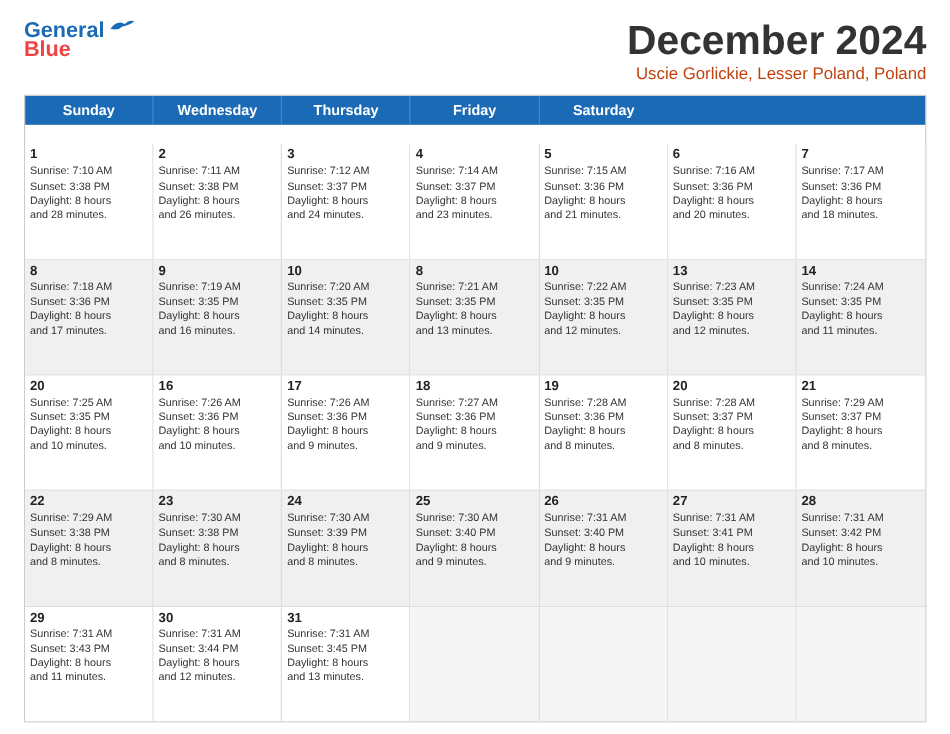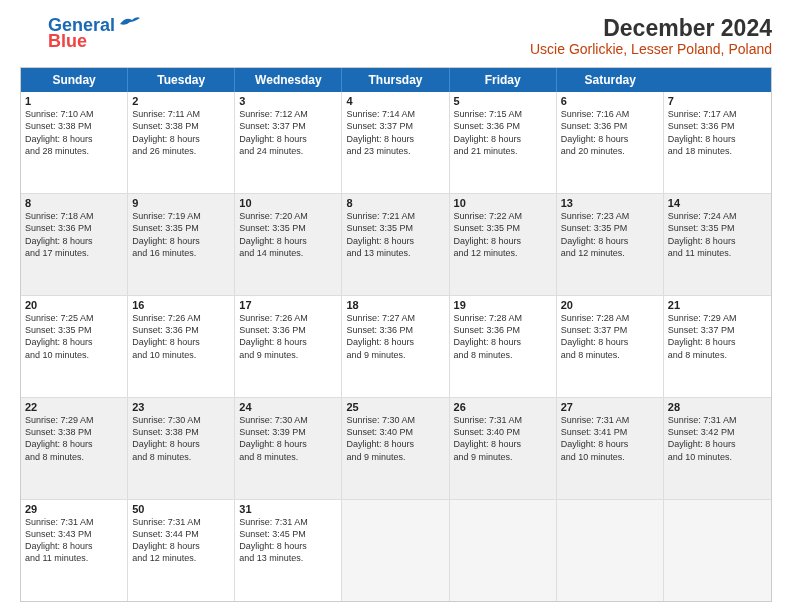--- a/index.html
+++ b/index.html
@@ -15,52 +15,52 @@
       height: 612px;
       padding: 16px 20px 10px 20px;
       display: flex;
       flex-direction: column;
     }
     .header {
       display: flex;
       justify-content: space-between;
       align-items: flex-start;
       margin-bottom: 10px;
-      margin-left: 28px;
     }
     .logo {
       display: flex;
       flex-direction: column;
       align-items: flex-start;
     }
     .logo-text {
       font-size: 18px;
       font-weight: bold;
       color: #333;
       line-height: 1;
     }
     .logo-text span { color: #1a6ab5; }
     .title-block {
       text-align: right;
     }
     .month-year {
-      font-size: 23px;
+      font-size: 34px;
       font-weight: bold;
       color: #333;
       line-height: 1.1;
     }
     .location {
       font-size: 14px;
       color: #c2410c;
     }
     .calendar {
       flex: 1;
       display: flex;
       flex-direction: column;
       border: 1px solid #ccc;
+      gap: 16px;
     }
     .cal-header {
       display: grid;
       grid-template-columns: repeat(7, 1fr);
       background: #1a6ab5;
     }
     .cal-header-cell {
       color: #fff;
       font-weight: bold;
       font-size: 12px;
@@ -123,21 +123,20 @@
     </div>
     <div class="title-block">
       <div class="month-year">December 2024</div>
       <div class="location">Uscie Gorlickie, Lesser Poland, Poland</div>
     </div>
   </div>
 
   <div class="calendar">
     <div class="cal-header">
     <div class="cal-header-cell">Sunday</div>
-        <div class="cal-header-cell">Tuesday</div>
         <div class="cal-header-cell">Wednesday</div>
         <div class="cal-header-cell">Thursday</div>
         <div class="cal-header-cell">Friday</div>
         <div class="cal-header-cell">Saturday</div>
       </div>
     <div class="cal-body">
     <div class="cal-row">
           <div class="cal-cell">
             <span class="day-num">1</span>
             <div class="cell-text">Sunrise: 7:10 AM<br>Sunset: 3:38 PM<br>Daylight: 8 hours<br>and 28 minutes.</div>
@@ -256,21 +255,21 @@
             <span class="day-num">28</span>
             <div class="cell-text">Sunrise: 7:31 AM<br>Sunset: 3:42 PM<br>Daylight: 8 hours<br>and 10 minutes.</div>
           </div>
         </div>
         <div class="cal-row">
           <div class="cal-cell">
             <span class="day-num">29</span>
             <div class="cell-text">Sunrise: 7:31 AM<br>Sunset: 3:43 PM<br>Daylight: 8 hours<br>and 11 minutes.</div>
           </div>
           <div class="cal-cell">
-            <span class="day-num">50</span>
+            <span class="day-num">30</span>
             <div class="cell-text">Sunrise: 7:31 AM<br>Sunset: 3:44 PM<br>Daylight: 8 hours<br>and 12 minutes.</div>
           </div>
           <div class="cal-cell">
             <span class="day-num">31</span>
             <div class="cell-text">Sunrise: 7:31 AM<br>Sunset: 3:45 PM<br>Daylight: 8 hours<br>and 13 minutes.</div>
           </div>
           <div class="cal-cell empty"></div>
           <div class="cal-cell empty"></div>
           <div class="cal-cell empty"></div>
           <div class="cal-cell empty"></div>

